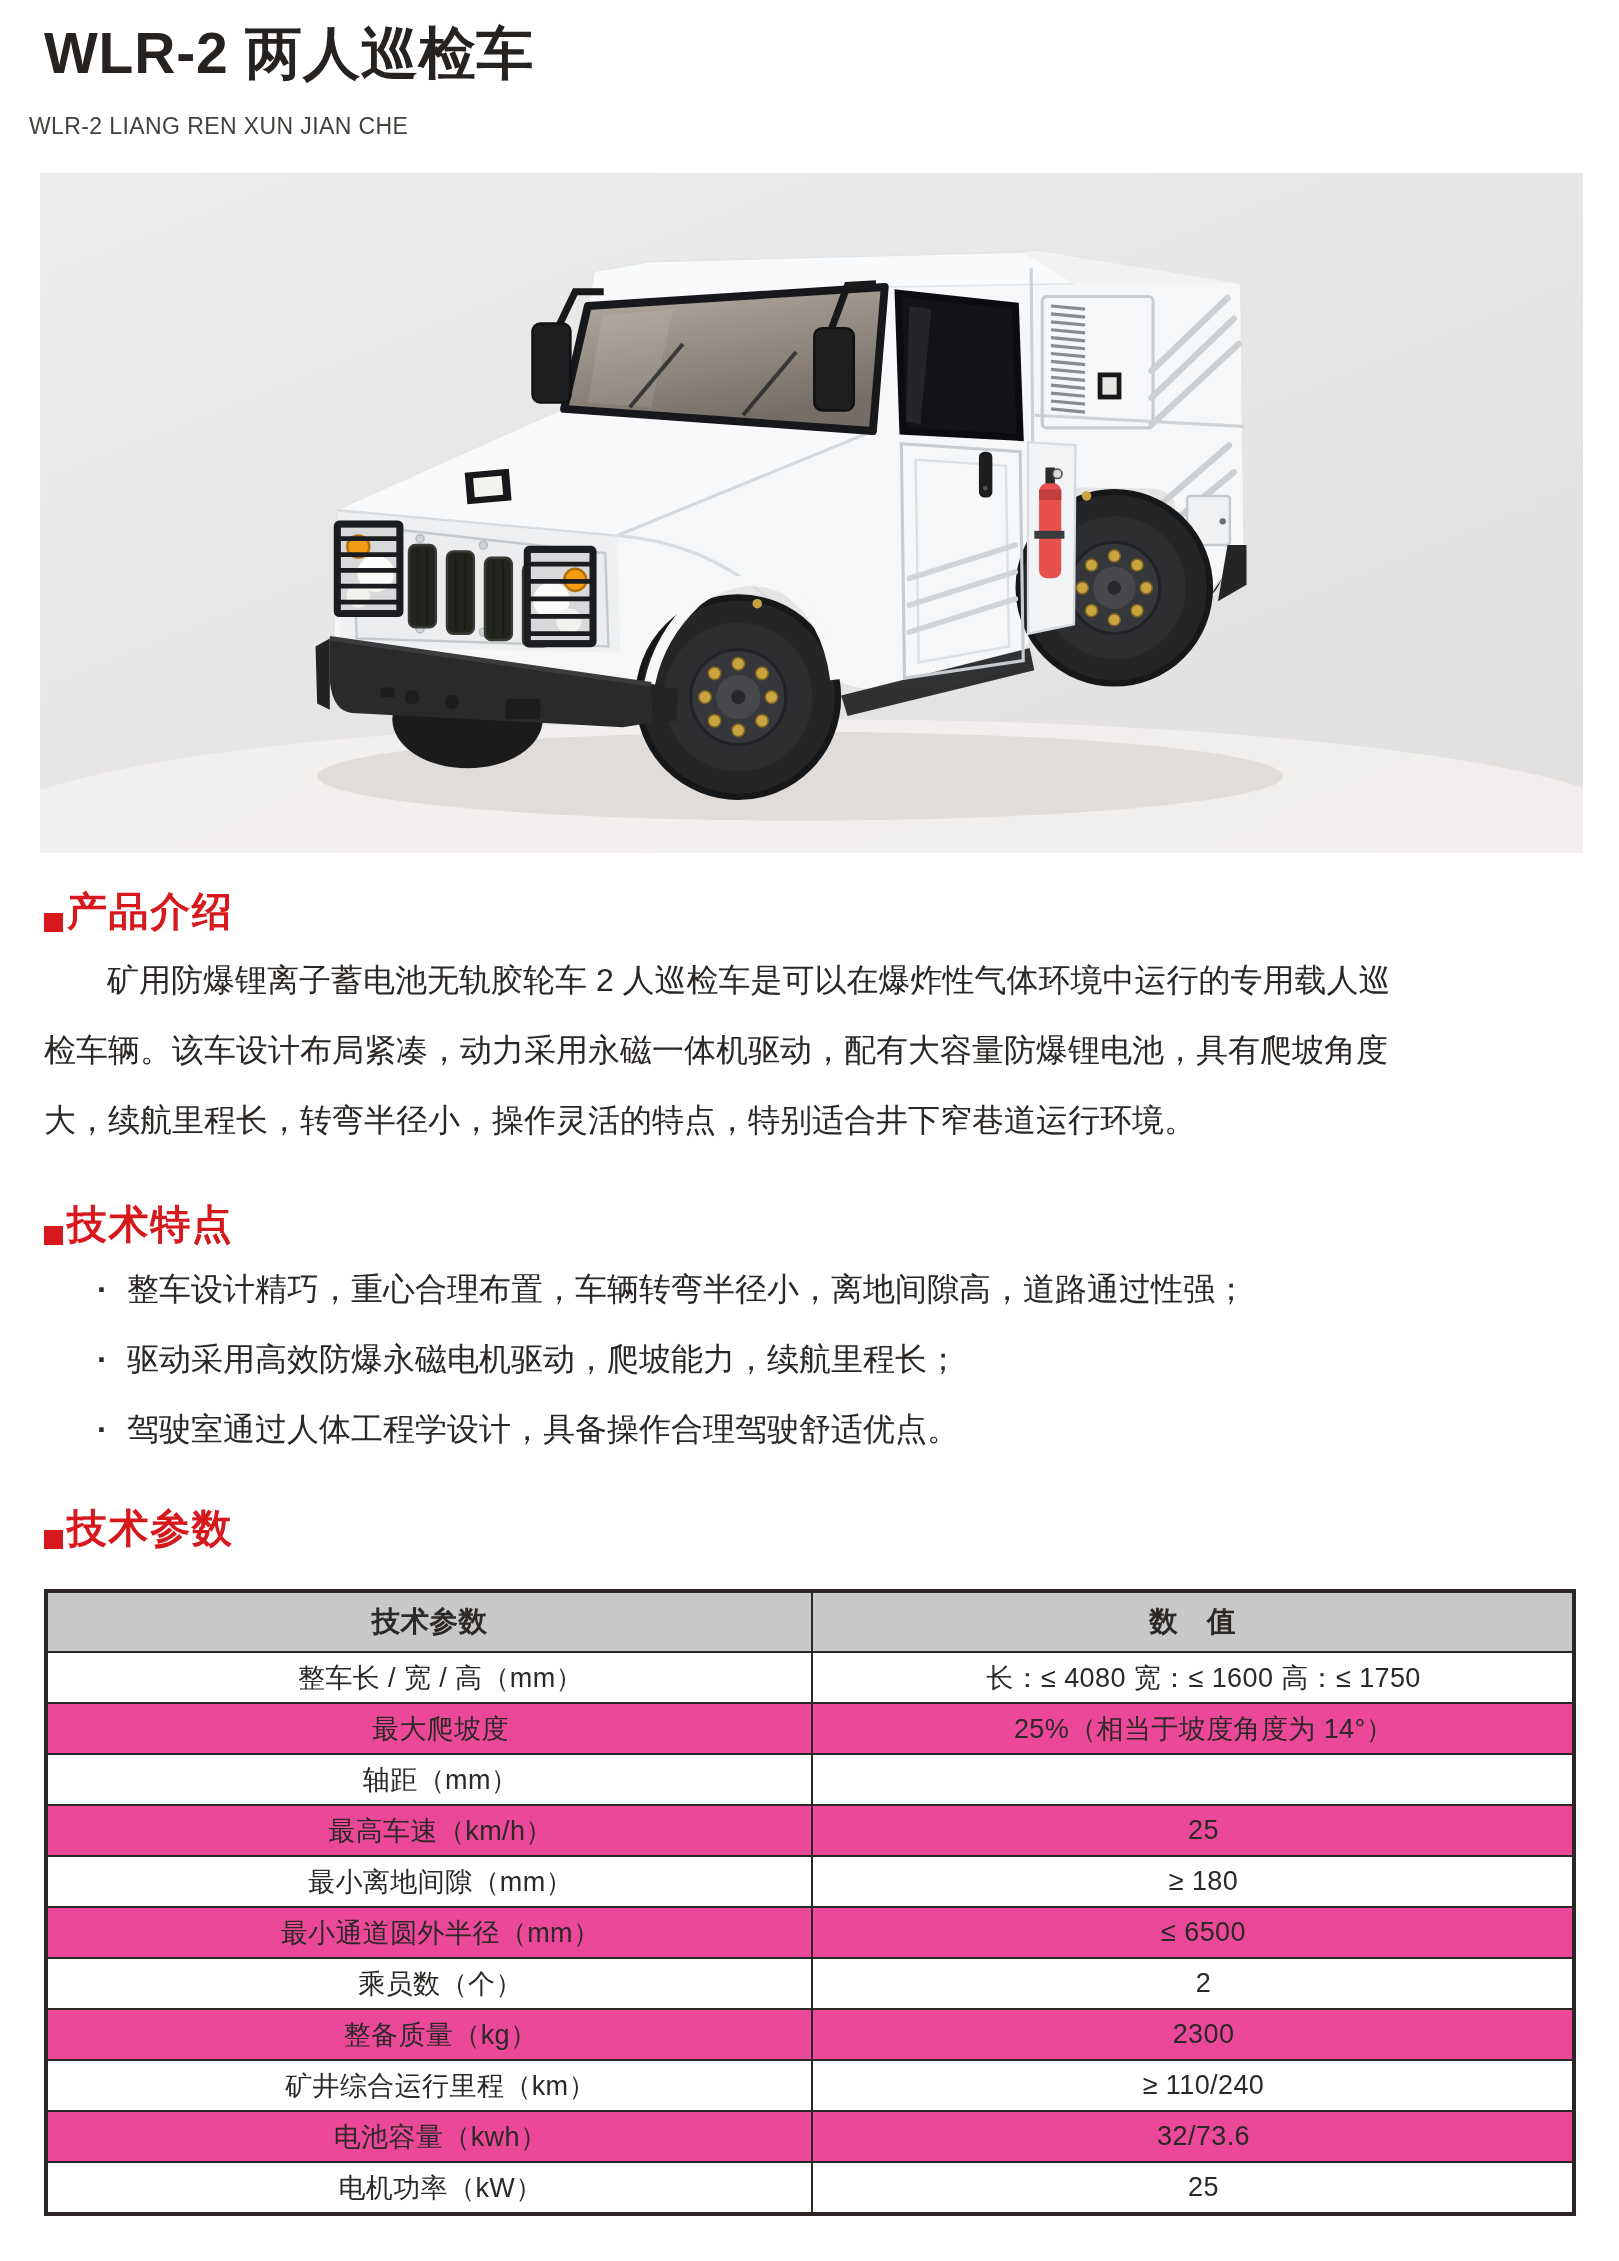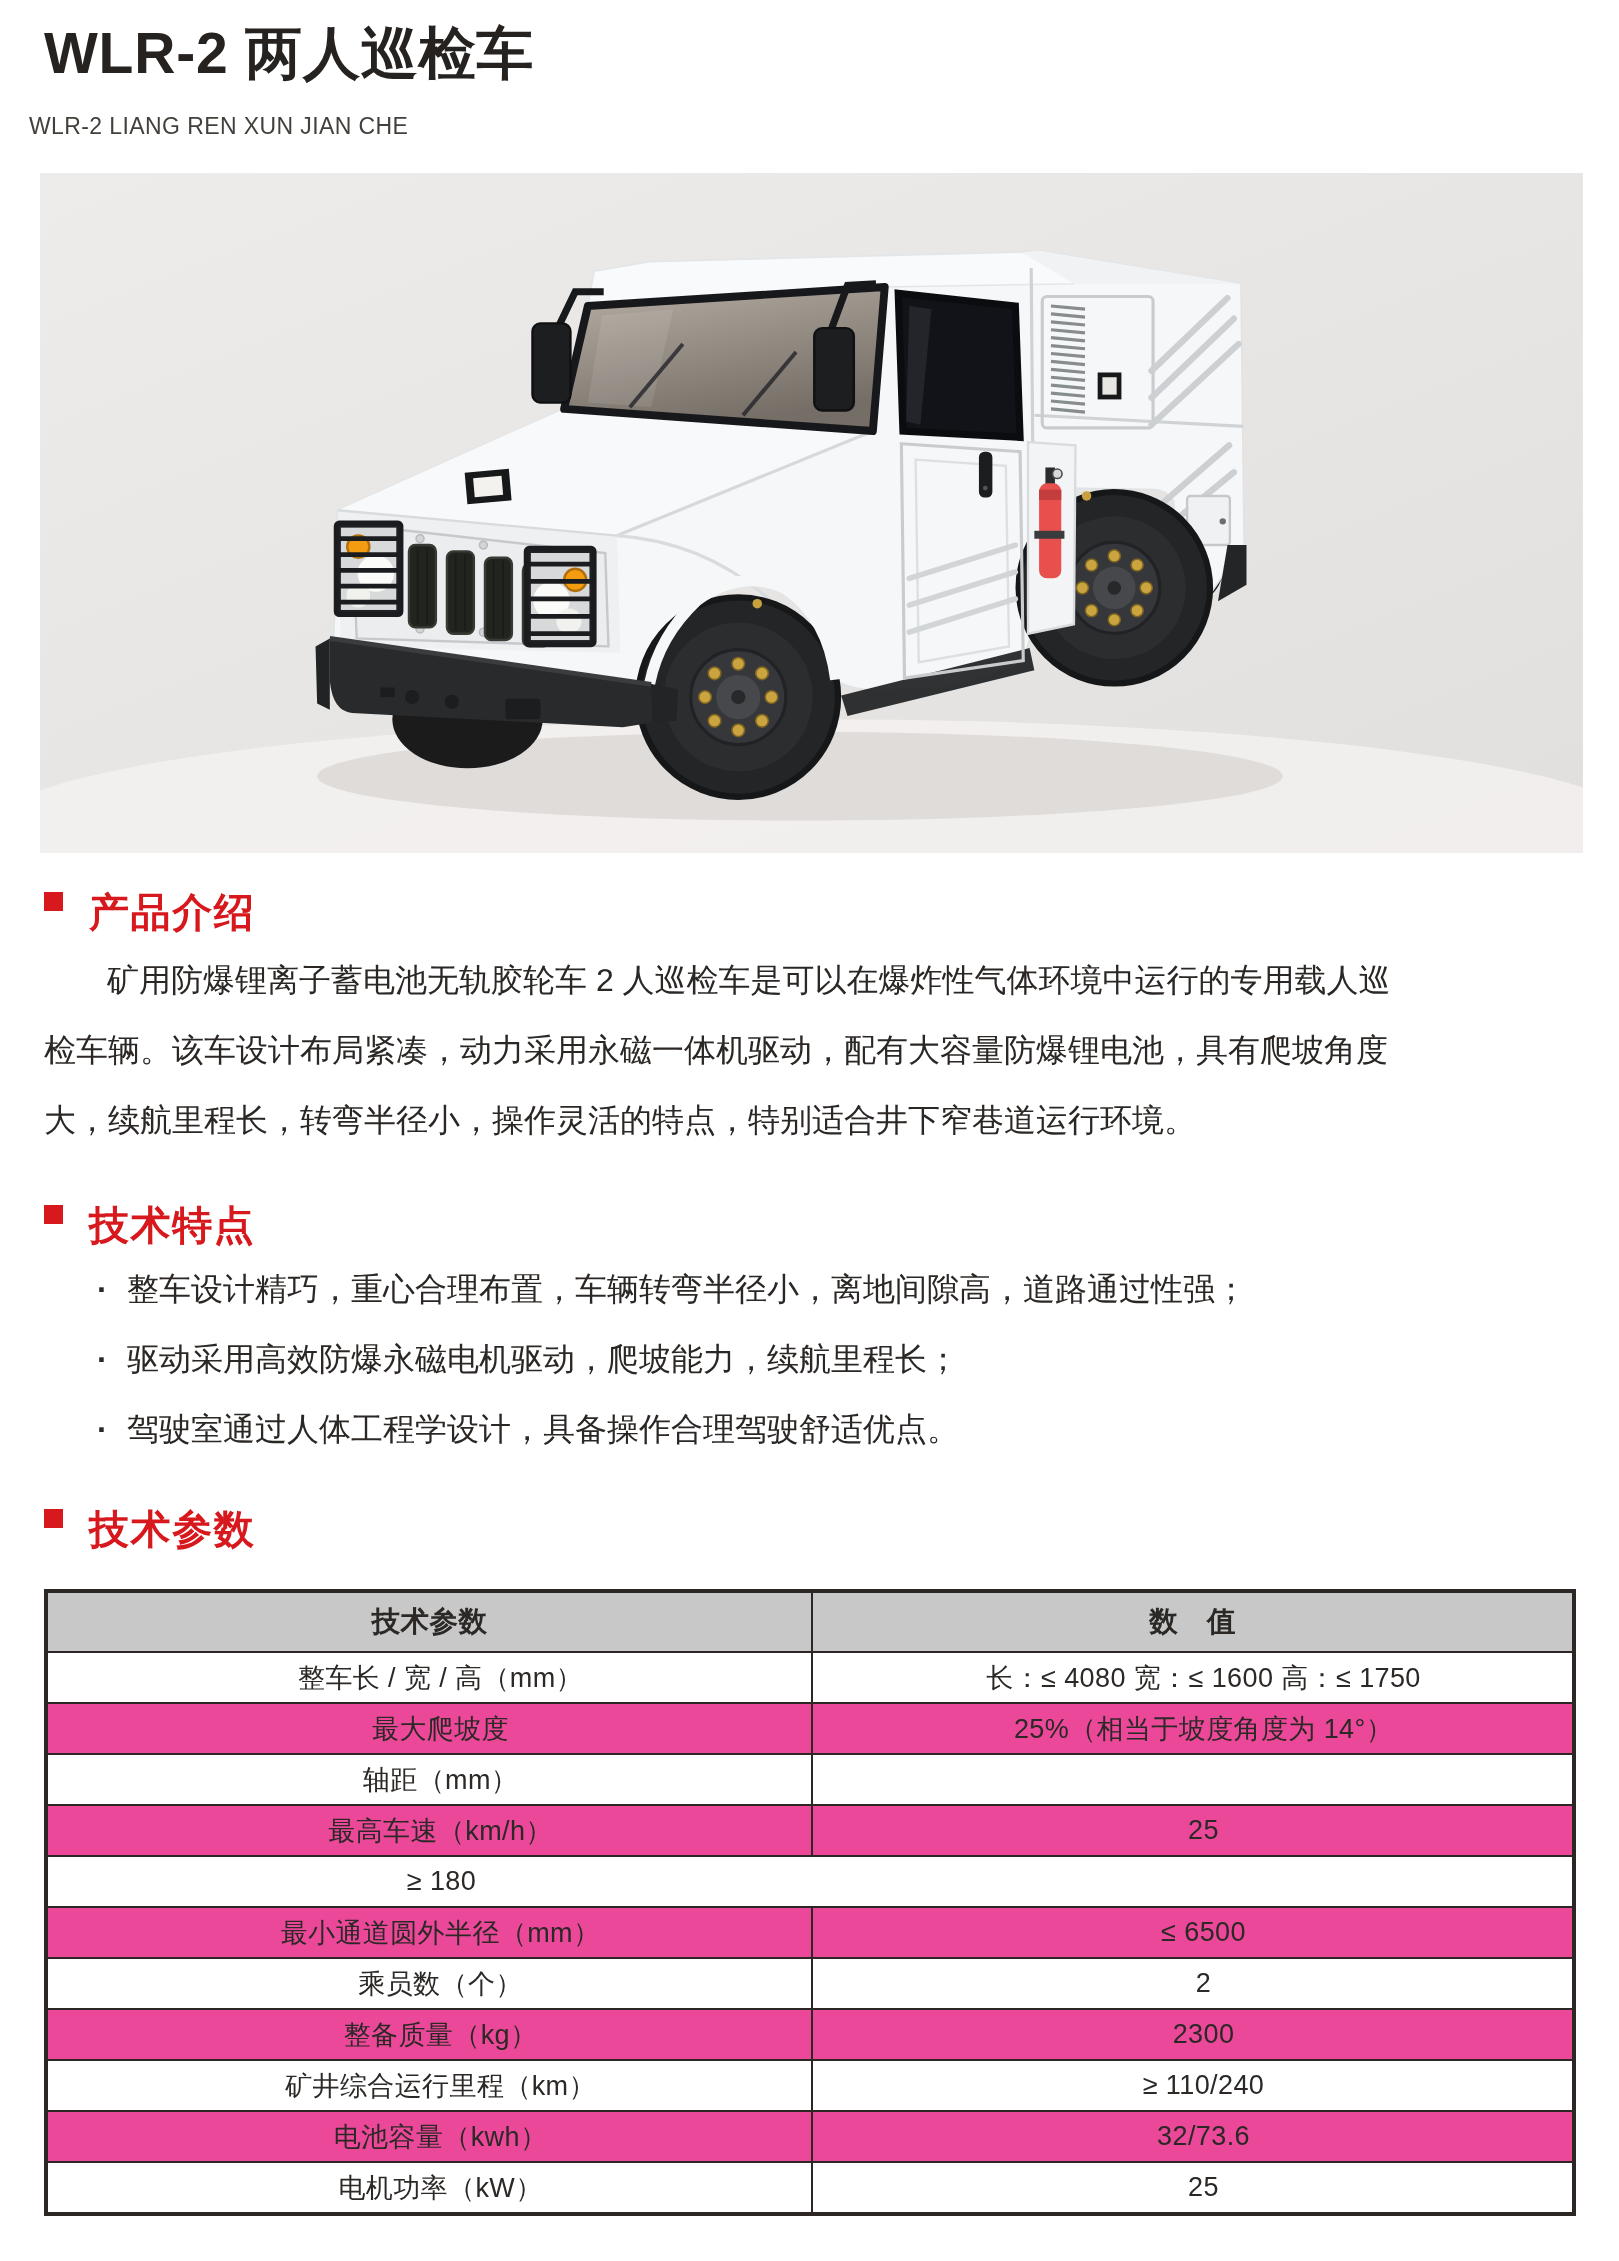--- a/index.html
+++ b/index.html
@@ -9,21 +9,21 @@
     color:#2b2725;overflow:hidden;
   }
   .abs{position:absolute;}
   
   .page-title{left:44px;top:24px;font-size:57px;line-height:1.05;font-weight:700;color:#262220;letter-spacing:0.8px;text-align:center;}
   .page-subtitle{left:29px;top:113px;font-size:23px;color:#44403c;letter-spacing:0.4px;font-weight:500;}
   
   .photo-wrap{left:40px;top:173px;width:1543px;height:680px;}
   .photo-wrap svg{display:block;width:100%;height:100%;}
   
-  .section-heading{display:flex;align-items:flex-start;gap:26px;}
+  .section-heading{display:flex;align-items:flex-end;gap:4px;font-family:Liberation Serif, serif;}
   .section-heading .bullet{width:19px;height:19px;background:#d7191e;flex:0 0 auto;}
   .section-heading .h-label{font-size:40px;font-weight:700;color:#d7191e;letter-spacing:1.6px;line-height:1;}
   #intro-heading{left:44px;top:892px;}
   #features-heading{left:44px;top:1205px;}
   #params-heading{left:44px;top:1509px;}
   
   #intro-paragraph{left:44px;top:945px;width:1532px;font-size:32px;color:#2b2725;}
   .par-line{line-height:70px;white-space:nowrap;}
   .par-line.indent{text-indent:63px;}
   
@@ -319,20 +319,21 @@
       <div class="t-cell value">25%（相当于坡度角度为 14°）</div>
     </div>
     <div class="t-row data">
       <div class="t-cell label">轴距（mm）</div>
     </div>
     <div class="t-row data">
       <div class="t-cell label">最高车速（km/h）</div>
       <div class="t-cell value">25</div>
     </div>
     <div class="t-row data">
+      <div class="t-cell label">最小离地间隙（mm）</div>
       <div class="t-cell value">≥ 180</div>
     </div>
     <div class="t-row data">
       <div class="t-cell label">最小通道圆外半径（mm）</div>
       <div class="t-cell value">≤ 6500</div>
     </div>
     <div class="t-row data">
       <div class="t-cell label">乘员数（个）</div>
       <div class="t-cell value">2</div>
     </div>

